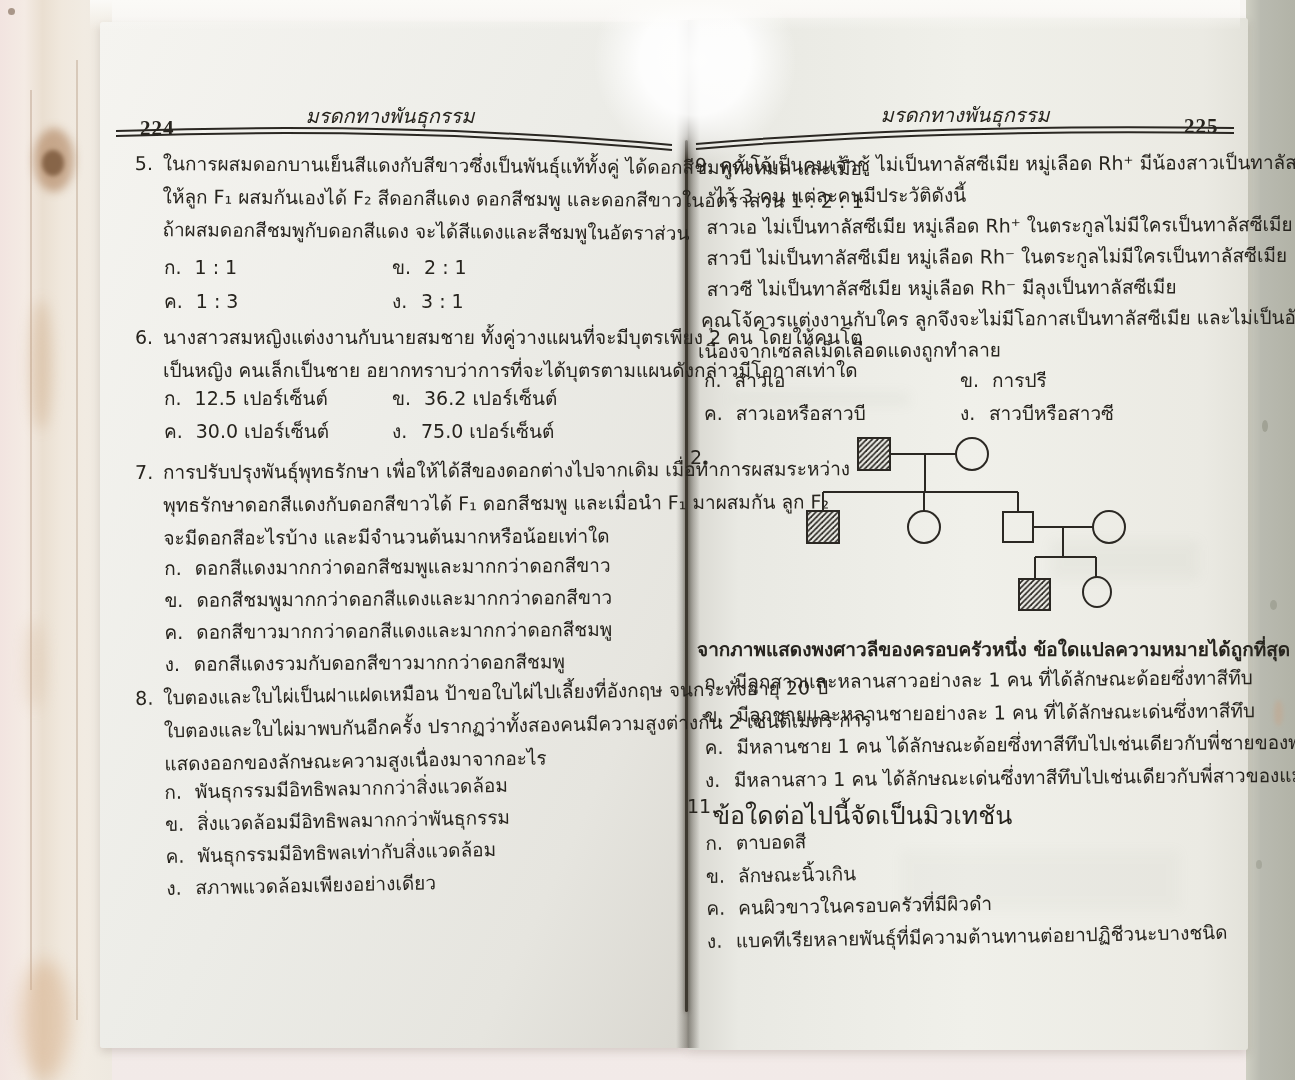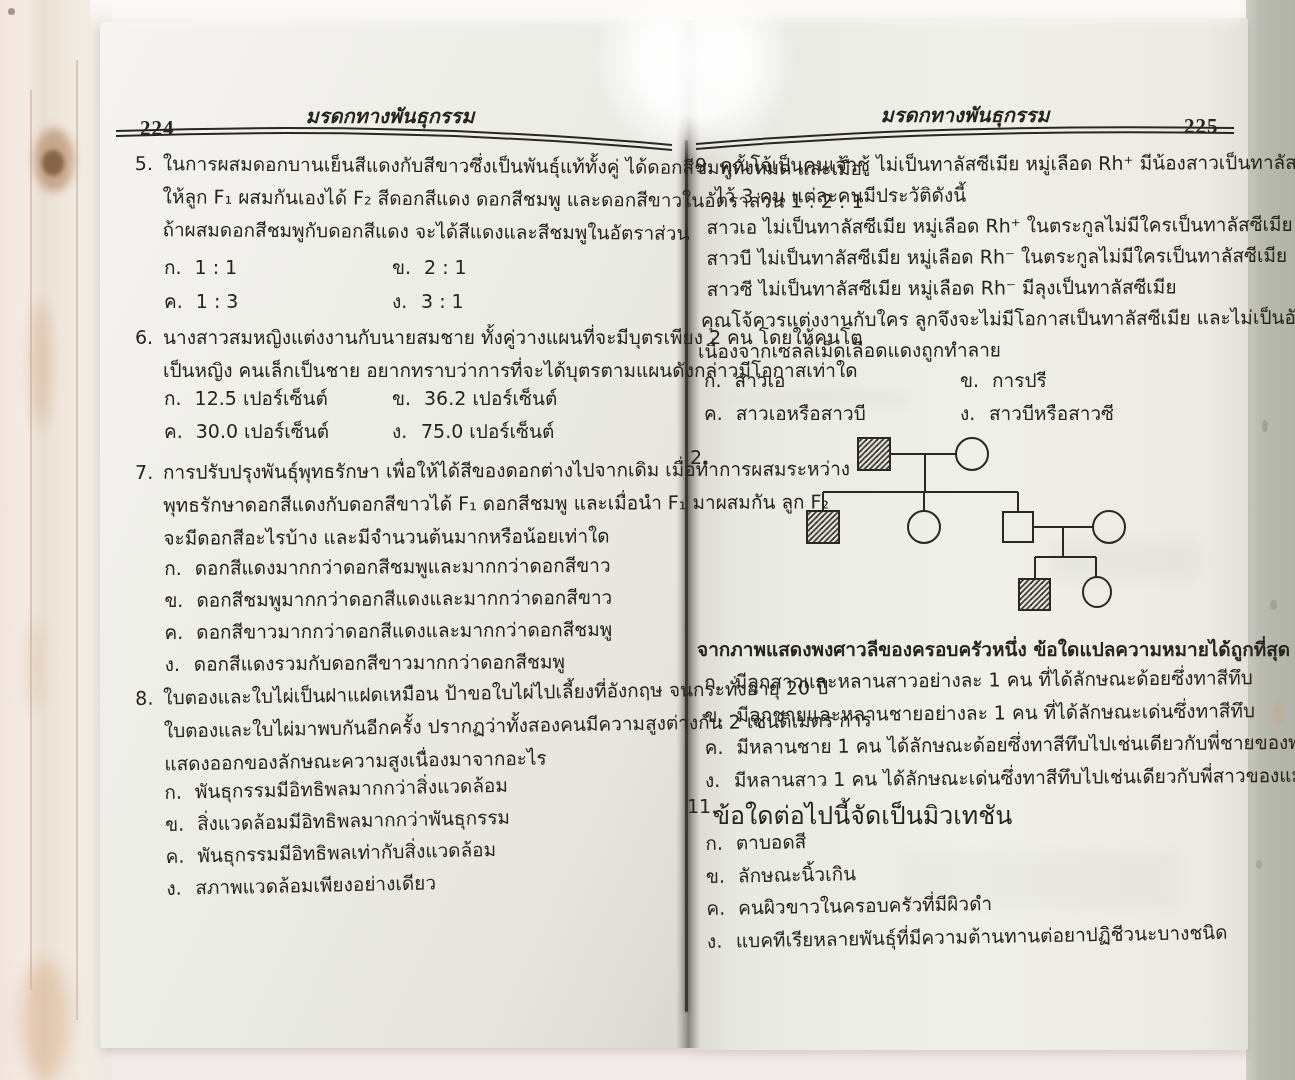--- a/index.html
+++ b/index.html
@@ -30,21 +30,21 @@
     background:linear-gradient(90deg,rgba(58,53,44,0) 0%,rgba(58,53,44,.38) 45%,rgba(58,53,44,.5) 52%,rgba(58,53,44,0) 100%);}
   .gutter-core{left:685px;top:140px;width:3px;height:872px;background:#3d382f;border-radius:2px;
     box-shadow:0 0 4px rgba(60,54,44,.6);}
   .flash-blob{left:590px;top:-40px;width:210px;height:200px;
     background:radial-gradient(circle,rgba(255,255,255,.97) 0%,rgba(255,255,255,.9) 38%,rgba(255,255,255,0) 70%);}
   .top-glow{left:90px;top:0;width:1150px;height:30px;
     background:linear-gradient(180deg,#fbfaf7,rgba(250,250,247,0));}
   .smudge{filter:blur(6px);}
   
   .pg-num{font-family:"Liberation Serif",serif;font-weight:bold;font-size:21px;letter-spacing:1px;}
-  .run-title{font-family:"Liberation Serif",serif;font-weight:bold;font-style:italic;font-size:20px;text-align:center;}
+  .run-title{font-family:"Liberation Serif",serif;font-weight:normal;font-style:italic;font-size:20px;text-align:center;}
   .q{font-size:19px;line-height:33px;white-space:nowrap;}
   .q .qn{position:absolute;left:3px;top:0;}
   .q .qlines{margin-left:31px;}
   .opts{font-size:19px;white-space:nowrap;}
   .optrow{display:flex;}
   .optrow .cell1{width:228px;display:flex;}
   .optrow .cell2{display:flex;}
   .k{display:inline-block;min-width:16px;margin-right:13px;}
   .optlist .row{display:flex;}
   svg{display:block;}

